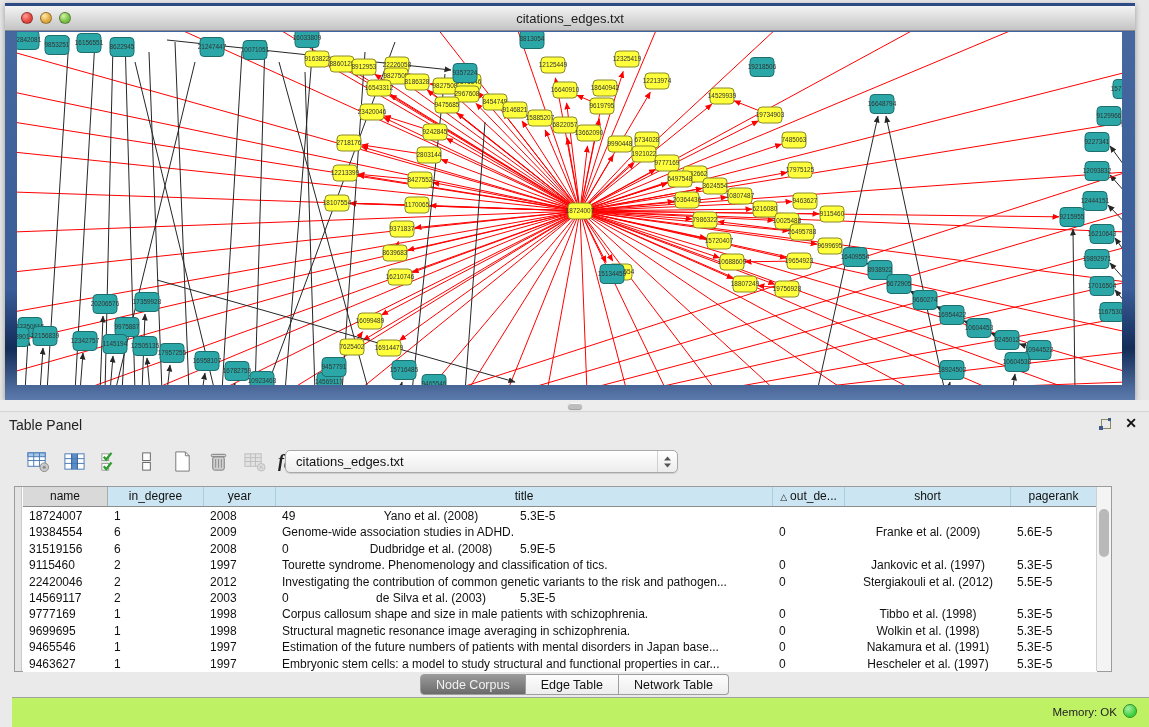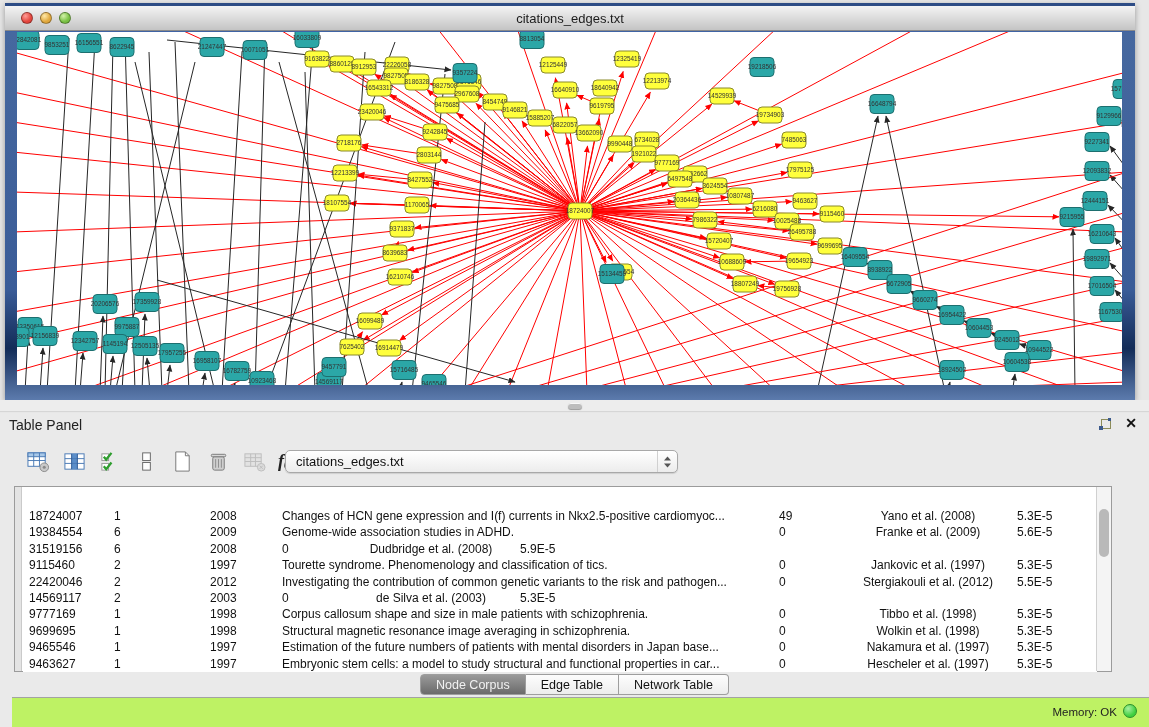--- a/index.html
+++ b/index.html
@@ -821,26 +821,34 @@
   <span class="combo-text">citations_edges.txt</span>
   <span class="combo-stepper">
     <svg width="11" height="14" viewBox="0 0 11 14">
         <path d="M2 5.5l3.5-4 3.5 4z M2 8.5l3.5 4 3.5-4z" fill="#555555"></path>
       </svg>
   </span>
 </div>
 
 <div class="table-box">
   <div class="gutter"></div>
+  <div class="thead">
+    <div class="th name-col c0">name</div>
+    <div class="th c1">in_degree</div>
+    <div class="th c2">year</div>
+    <div class="th c3">title</div>
+    <div class="th c4"><span class="sort-tri">△</span><span>out_de...</span></div>
+    <div class="th c5">short</div>
+    <div class="th c6">pagerank</div>
+  </div>
   <div class="tbody" id="tbody">
       <div class="tr">
         <div class="td c0">18724007</div>
         <div class="td c1">1</div>
         <div class="td c2">2008</div>
-        <div class="td c3">Changes of HCN gene expression and I(f) currents in Nkx2.5-positive cardiomyoc...</div>
         <div class="td c4">49</div>
         <div class="td c5">Yano et al. (2008)</div>
         <div class="td c6">5.3E-5</div>
       </div>
       <div class="tr">
         <div class="td c0">19384554</div>
         <div class="td c1">6</div>
         <div class="td c2">2009</div>
         <div class="td c3">Genome-wide association studies in ADHD.</div>
         <div class="td c4">0</div>
@@ -898,21 +906,21 @@
         <div class="td c4">0</div>
         <div class="td c5">Wolkin et al. (1998)</div>
         <div class="td c6">5.3E-5</div>
       </div>
       <div class="tr">
         <div class="td c0">9465546</div>
         <div class="td c1">1</div>
         <div class="td c2">1997</div>
         <div class="td c3">Estimation of the future numbers of patients with mental disorders in Japan base...</div>
         <div class="td c4">0</div>
-        <div class="td c5">Nakamura et al. (1997)</div>
+        <div class="td c5">Nakamura et al. (1991)</div>
         <div class="td c6">5.3E-5</div>
       </div>
       <div class="tr">
         <div class="td c0">9463627</div>
         <div class="td c1">1</div>
         <div class="td c2">1997</div>
         <div class="td c3">Embryonic stem cells: a model to study structural and functional properties in car...</div>
         <div class="td c4">0</div>
         <div class="td c5">Hescheler et al. (1997)</div>
         <div class="td c6">5.3E-5</div>

